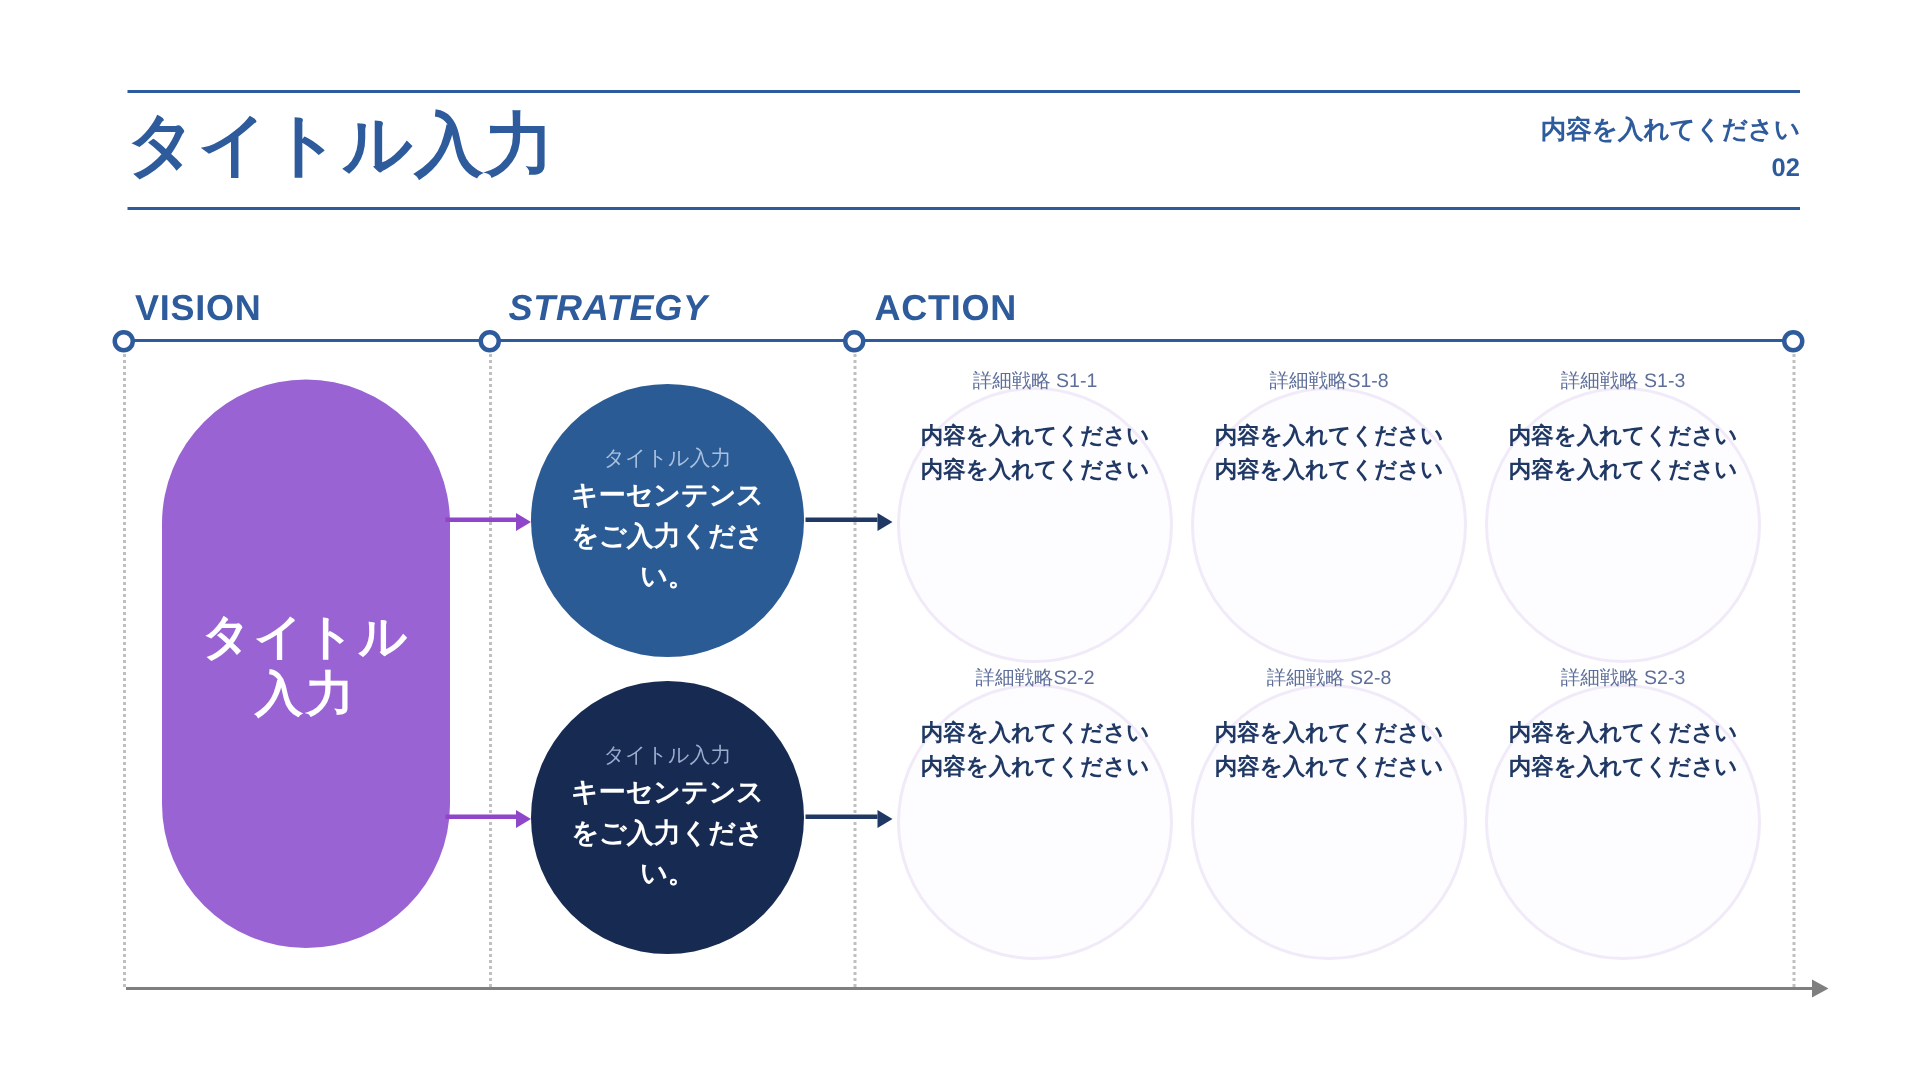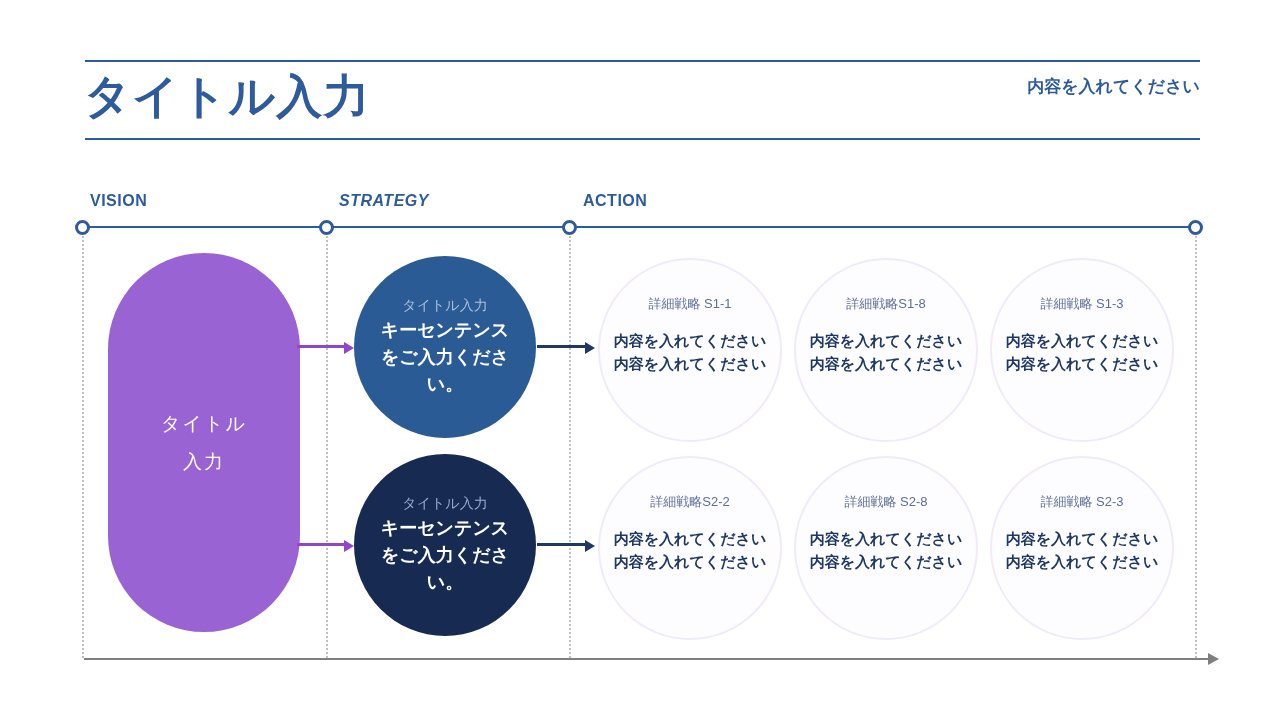--- a/index.html
+++ b/index.html
@@ -21,21 +21,21 @@
     letter-spacing:1px; line-height:1.4;
   }
   #header-note {
     position:absolute; right:80px; top:74px; text-align:right;
     color:var(--accent-blue); font-weight:bold; font-size:17px; line-height:25px;
   }
 
   
   .col-header {
     position:absolute; top:192px;
-    font-size:16px; font-weight:bold; color:var(--accent-blue); letter-spacing:.5px;
+    font-size:24px; font-weight:bold; color:var(--accent-blue); letter-spacing:.5px;
   }
   #h-vision { left:90px; }
   #h-strategy { left:339px;font-style:italic; }
   #h-action { left:583px; }
 
   #timeline-line { position:absolute; left:83px; top:226px; width:1113px; height:2px; background:var(--accent-blue); }
   .node {
     position:absolute; top:220px; width:9px; height:9px;
     background:#fff; border:3px solid var(--accent-blue); border-radius:50%;
   }
@@ -52,21 +52,21 @@
     border-left:11px solid var(--baseline-gray);
   }
 
   
   #vision-capsule {
     position:absolute; left:108px; top:253px; width:192px; height:379px;
     border-radius:96px; background:var(--vision-purple);
     display:flex; align-items:center; justify-content:center;
   }
   #vision-capsule .ctext {
-    color:#fff; font-size:19px; font-weight:normal; text-align:center;
+    color:#fff; font-size:32px; font-weight:bold; text-align:center;
     white-space:pre-line; line-height:38px; letter-spacing:2px;
   }
 
   
   .arrow-line { position:absolute; height:3px; }
   .arrow-head { position:absolute; width:0; height:0; border-top:6px solid transparent; border-bottom:6px solid transparent; }
   .arrow-line.purple { background:var(--arrow-purple); left:297px; width:47px; }
   .arrow-head.purple { border-left:10px solid var(--arrow-purple); left:344px; }
   .arrow-line.navy { background:var(--text-navy); left:537px; width:48px; }
   .arrow-head.navy { border-left:10px solid var(--text-navy); left:585px; }
@@ -84,35 +84,36 @@
   .scircle .slabel { font-size:14px; margin-bottom:2px; }
   #strategy-1 .slabel { color:var(--strategy-label-blue); }
   #strategy-2 .slabel { color:var(--strategy-label-navy); }
   .scircle .stext { color:#fff; font-weight:bold; font-size:18px; line-height:27px; width:134px; }
 
   
   .acircle {
     position:absolute; width:184px; height:184px; border-radius:50%;
     background:var(--faint-fill); border:2px solid var(--faint-border);
     box-sizing:border-box;
-    display:flex; align-items:center; justify-content:center; text-align:center;
+    display:flex; justify-content:center; text-align:center;
   }
   .row1 { top:258px; } .row2 { top:456px; }
   .colA { left:598px; } .colB { left:794px; } .colC { left:990px; }
   .acontent { transform:translateY(-15px); }
   .alabel { font-size:13px; color:var(--muted-label); margin-bottom:16px; }
   .aline { font-size:15px; font-weight:bold; color:var(--text-navy); line-height:23px; }
 </style>
 </head>
 <body>
 
 <div class="hrule" id="rule-top"></div>
 <div id="slide-title">タイトル入力</div>
 <div id="header-note">
   <div>内容を入れてください</div>
+  <div>02</div>
 </div>
 <div class="hrule" id="rule-bottom"></div>
 
 <div class="col-header" id="h-vision">VISION</div>
 <div class="col-header" id="h-strategy">STRATEGY</div>
 <div class="col-header" id="h-action">ACTION</div>
 
 <div id="timeline-line"></div>
 <div class="node" style="left:75px"></div>
 <div class="node" style="left:319px"></div>

